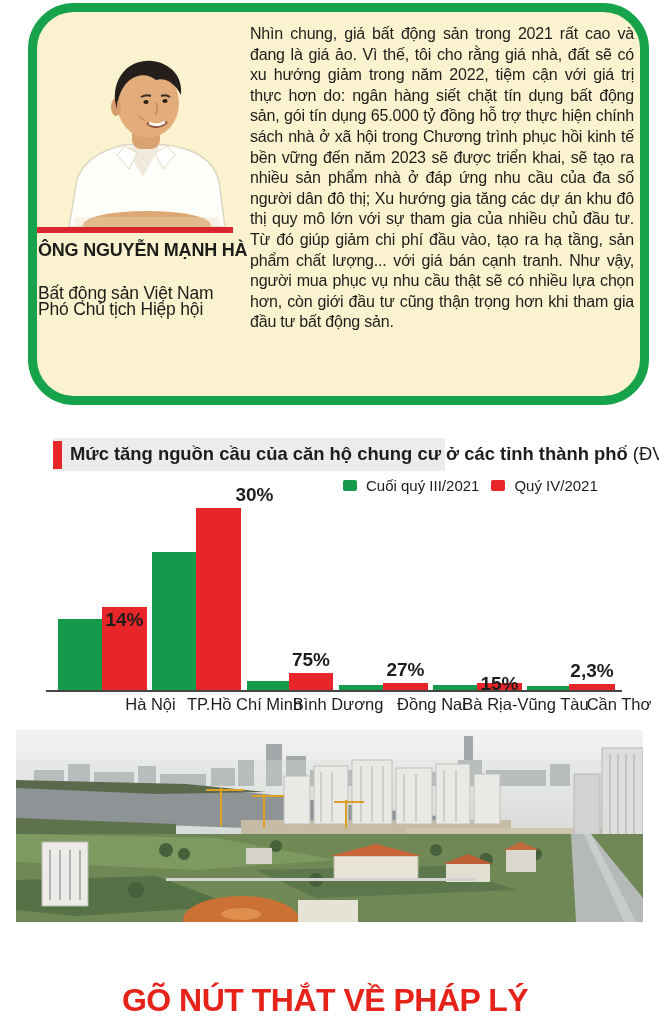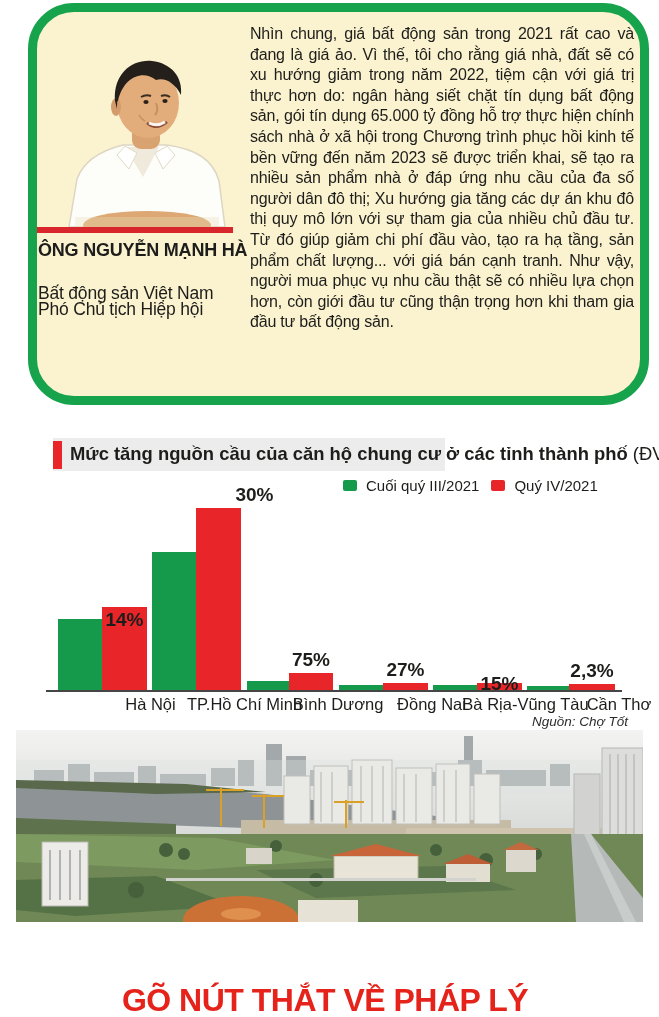--- a/index.html
+++ b/index.html
@@ -122,21 +122,20 @@
       <div class="bar" style="left: 433px; top: 685px; width: 44px; height: 7px; background: rgb(20, 154, 74);"></div>
       <div class="bar" style="left: 477px; top: 683px; width: 45px; height: 9px; background: rgb(232, 38, 42);"></div>
       <div class="pct-label" style="left: 499.5px; top: 673px;">15%</div>
       <div class="cat-label" style="left: 477.5px;">Bà Rịa-Vũng Tàu</div>
       <div class="bar" style="left: 527px; top: 686px; width: 42px; height: 6px; background: rgb(20, 154, 74);"></div>
       <div class="bar" style="left: 569px; top: 684px; width: 46px; height: 8px; background: rgb(232, 38, 42);"></div>
       <div class="pct-label" style="left: 592px; top: 660px;">2,3%</div>
       <div class="cat-label" style="left: 571px;">Cần Thơ</div>
     </div>
   <div class="axis-line"></div>
-  <div class="chart-source">Nguồn: Chợ Tốt</div>
 
   <svg class="cityscape" viewBox="0 0 627 192" preserveAspectRatio="none" aria-hidden="true">
     <defs>
       <linearGradient id="sky" x1="0" y1="0" x2="0" y2="1">
         <stop offset="0" stop-color="#f3f3f1"></stop>
           <stop offset="1" stop-color="#c2c6c5"></stop>
       </linearGradient>
     </defs>
     <rect x="0" y="0" width="627" height="192" fill="url(#sky)"></rect>
 

